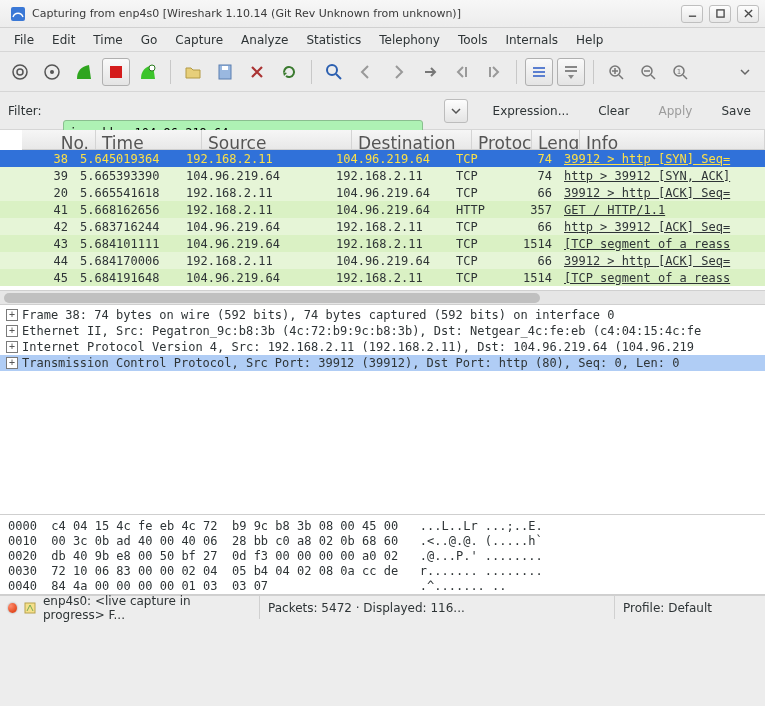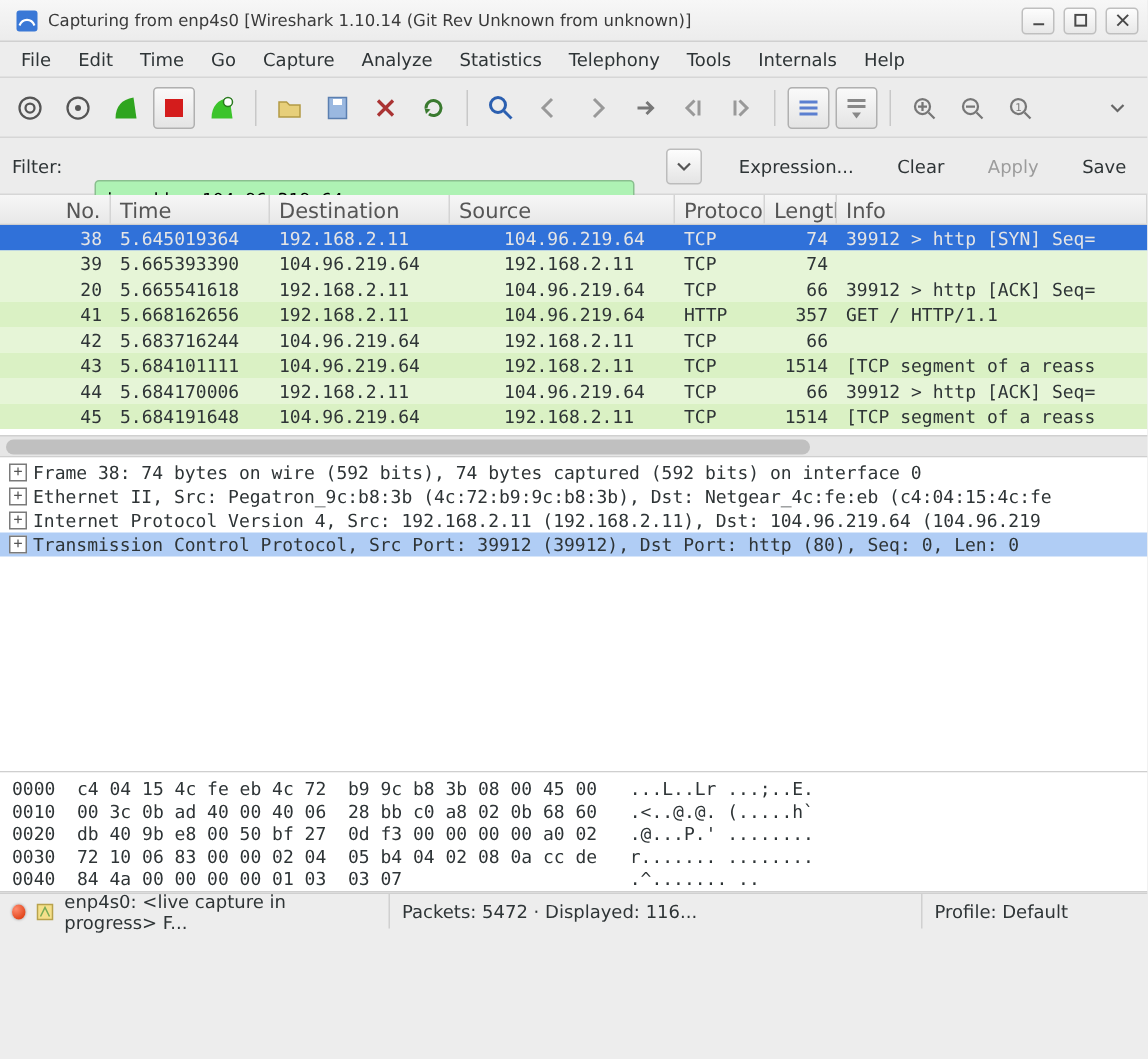--- a/index.html
+++ b/index.html
@@ -75,36 +75,36 @@
     font-family:"DejaVu Sans Mono","Courier New",monospace;
     font-size:12px;
   }
   .drop-btn{ width:24px; height:24px; border:1px solid #bcbcbc; border-radius:3px; background:linear-gradient(#fdfdfd,#e4e4e4); display:flex;align-items:center;justify-content:center;cursor:pointer;}
   .filterbar .flink{ color:#2e3436; cursor:pointer; padding:2px 4px;}
   .filterbar .flink.disabled{ color:#9c9c9c; cursor:default;}
   
   .packet-list { flex:0 0 auto; background:#fff; border-bottom:1px solid #cfcfcf; height:175px; display:flex; flex-direction:column;}
   .pl-header{
     height:20px; display:flex; background:linear-gradient(#f6f6f6,#e8e8e8);
-    border-bottom:1px solid #cfcfcf; font-size:14px; color:#555;
+    border-bottom:1px solid #cfcfcf; font-size:17px; color:#555;margin-left:22px;
   }
   .pl-header .col{ border-right:1px solid #d4d4d4; padding:3px 6px; white-space:nowrap; overflow:hidden;}
   .pl-body { flex:1; overflow:hidden; font-family:"DejaVu Sans Mono","Courier New",monospace; font-size:12px;}
   .row { display:flex; height:17px; align-items:center;}
   .row .cell{ padding:0 6px; white-space:nowrap; overflow:hidden;}
   .row.green-light{ background:#e6f5d7;}
   .row.green-mid  { background:#daf1c4;}
-  .row.selected   { background:#3071d9; color:#e5e5e5;}
+  .row.selected   { background:#3071d9; color:#fde047;}
   .c-no{ width:74px; text-align:right;}
   .c-time{ width:106px;}
   .c-src{ width:150px;}
   .c-dst{ width:120px;}
   .c-proto{ width:60px;}
   .c-len{ width:48px; text-align:right;}
-  .c-info{ flex:1;}
+  .c-info{ flex:1;text-decoration:underline;}
   .hscroll{
     height:14px; background:#e6e6e6; border-top:1px solid #d0d0d0; position:relative;
   }
   .hscroll .thumb{ position:absolute; top:2px; left:4px; width:70%; height:10px; background:#c0c0c0; border-radius:5px;}
   
   .details{
     height:210px; background:#fff; border-bottom:1px solid #cfcfcf;
     font-family:"DejaVu Sans Mono","Courier New",monospace; font-size:12px;
     padding:2px 0; overflow:hidden;
   }
@@ -310,22 +310,22 @@
   <span class="flink">Expression...</span>
   <span class="flink">Clear</span>
   <span class="flink disabled">Apply</span>
   <span class="flink">Save</span>
 </div>
 
 <div class="packet-list">
   <div class="pl-header">
     <div class="col c-no">No.</div>
     <div class="col c-time">Time</div>
+    <div class="col c-src">Source</div>
     <div class="col c-dst">Destination</div>
-    <div class="col c-src">Source</div>
     <div class="col c-proto">Protocol</div>
     <div class="col c-len">Length</div>
     <div class="col c-info">Info</div>
   </div>
   <div class="pl-body" id="pl-body">
       <div class="row selected">
         <span class="cell c-no">38</span>
         <span class="cell c-time">5.645019364</span>
         <span class="cell c-src">192.168.2.11</span>
         <span class="cell c-dst">104.96.219.64</span>
@@ -333,20 +333,21 @@
         <span class="cell c-len">74</span>
         <span class="cell c-info">39912 &gt; http [SYN] Seq=</span>
       </div>
       <div class="row green-light">
         <span class="cell c-no">39</span>
         <span class="cell c-time">5.665393390</span>
         <span class="cell c-src">104.96.219.64</span>
         <span class="cell c-dst">192.168.2.11</span>
         <span class="cell c-proto">TCP</span>
         <span class="cell c-len">74</span>
+        <span class="cell c-info">http &gt; 39912 [SYN, ACK]</span>
       </div>
       <div class="row green-light">
         <span class="cell c-no">20</span>
         <span class="cell c-time">5.665541618</span>
         <span class="cell c-src">192.168.2.11</span>
         <span class="cell c-dst">104.96.219.64</span>
         <span class="cell c-proto">TCP</span>
         <span class="cell c-len">66</span>
         <span class="cell c-info">39912 &gt; http [ACK] Seq=</span>
       </div>
@@ -359,20 +360,21 @@
         <span class="cell c-len">357</span>
         <span class="cell c-info">GET / HTTP/1.1</span>
       </div>
       <div class="row green-light">
         <span class="cell c-no">42</span>
         <span class="cell c-time">5.683716244</span>
         <span class="cell c-src">104.96.219.64</span>
         <span class="cell c-dst">192.168.2.11</span>
         <span class="cell c-proto">TCP</span>
         <span class="cell c-len">66</span>
+        <span class="cell c-info">http &gt; 39912 [ACK] Seq=</span>
       </div>
       <div class="row green-mid">
         <span class="cell c-no">43</span>
         <span class="cell c-time">5.684101111</span>
         <span class="cell c-src">104.96.219.64</span>
         <span class="cell c-dst">192.168.2.11</span>
         <span class="cell c-proto">TCP</span>
         <span class="cell c-len">1514</span>
         <span class="cell c-info">[TCP segment of a reass</span>
       </div>

